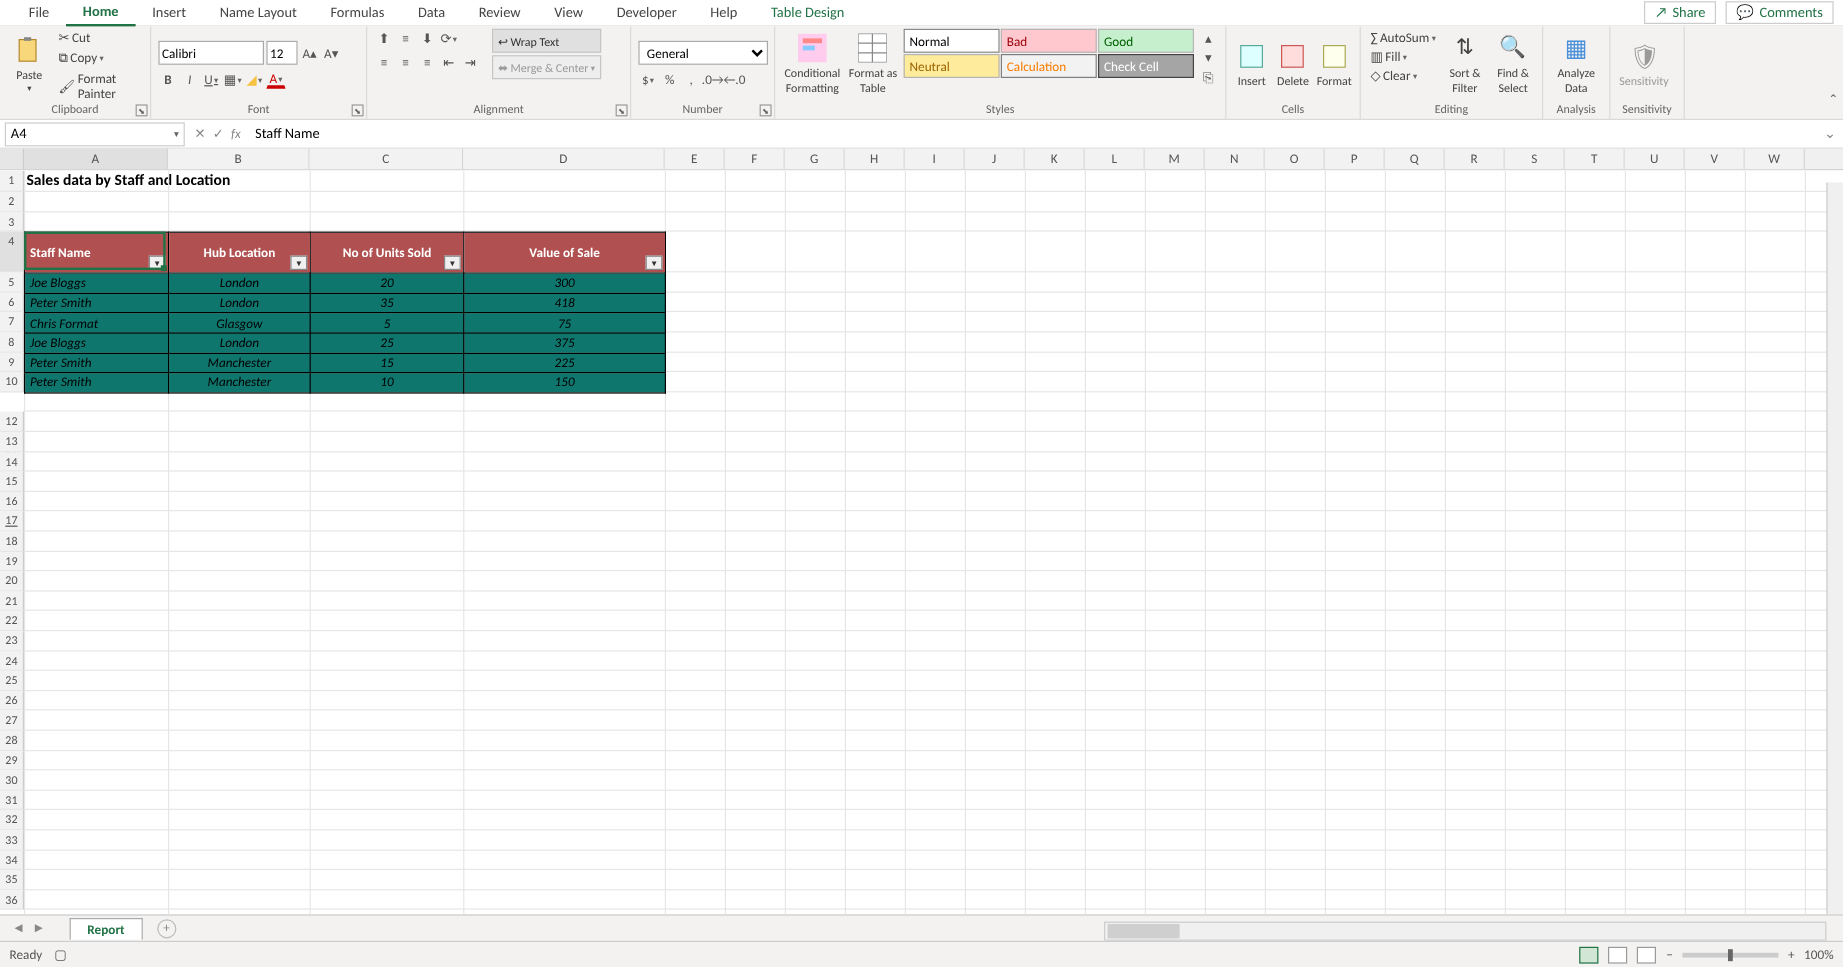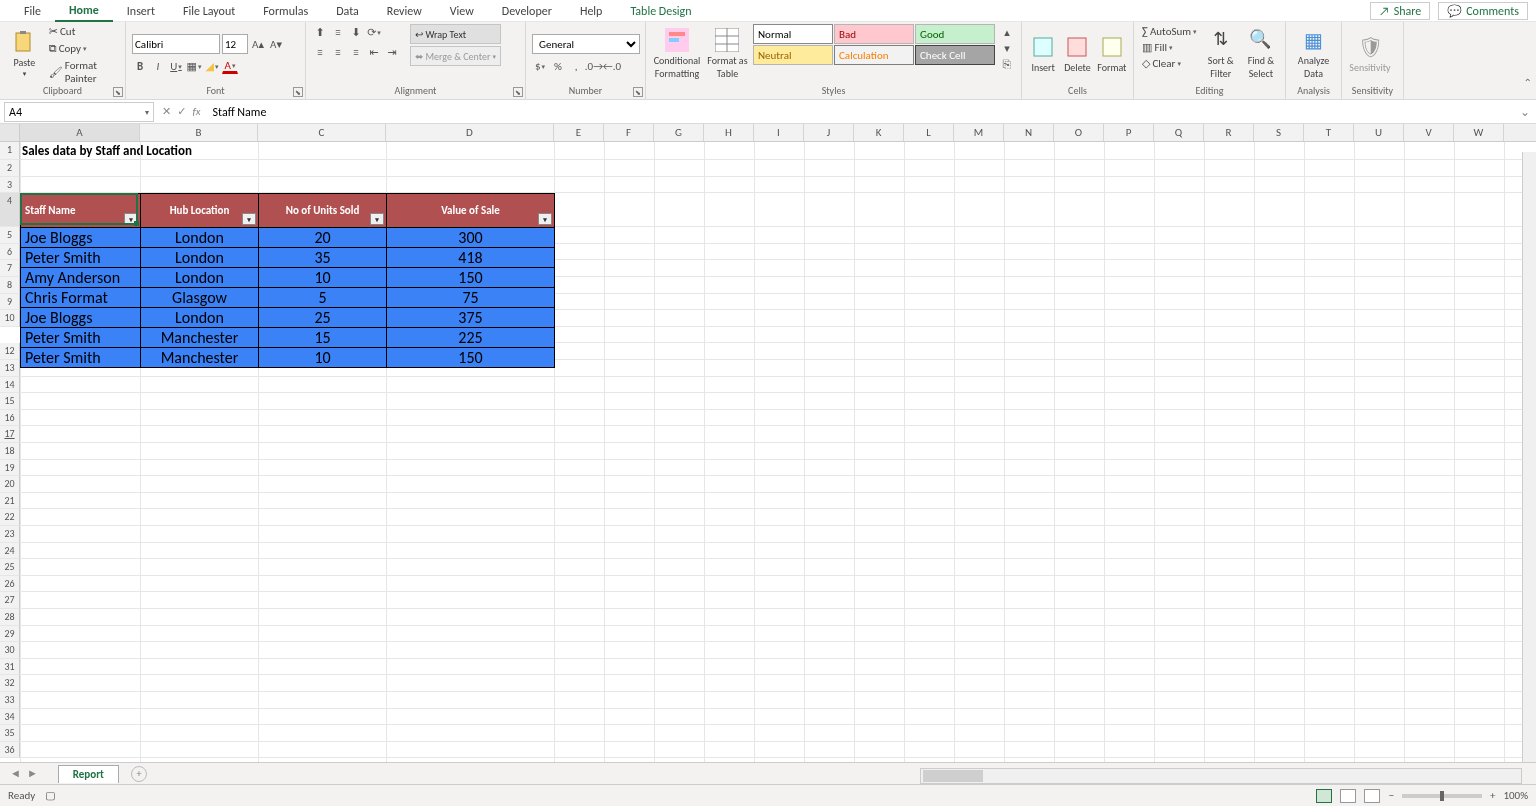--- a/index.html
+++ b/index.html
@@ -65,21 +65,21 @@
 .grid-area .rhdr.active { background:#e0e0e0; }
 .cell-lines-v { position:absolute; top:0;bottom:0; border-right:1px solid #e6e6e6; }
 .cell-lines-h { position:absolute; left:20px; right:0; border-bottom:1px solid #e6e6e6; }
 
 .title-cell { position:absolute; left:22px; top:0; font-weight:700; font-size:13px; color:#000; line-height:18px; }
 
 
 .data-table { position:absolute; left:20px; border-collapse:collapse; font-size:12px; }
 .data-table th { background:#b15050; color:#fff; font-weight:700; border:1px solid #000; height:34px; position:relative; font-size:11px; }
 .data-table th.left { text-align:left; padding-left:4px; }
-.data-table td { border:1px solid #000; height:16.6px; padding:0 4px; background:#3b82f6; font-size:16px; }
+.data-table td { border:1px solid #000; height:16.6px; padding:0 4px; background:#0f766e; font-size:11px;font-style:italic; }
 .data-table td.c { text-align:center; }
 .filter-icon { position:absolute; right:2px; bottom:2px; width:14px; height:12px; background:#f0f0f0; border:1px solid #888; font-size:7px; display:flex; align-items:center; justify-content:center; color:#333; }
 
 .active-cell-ring { position:absolute; border:2px solid #217346; pointer-events:none; }
 .active-cell-ring::after { content:""; position:absolute; right:-3px; bottom:-3px; width:5px;height:5px; background:#217346; }
 
 
 .sheet-bar { position:absolute; bottom:22px; left:0; right:0; height:22px; background:#f3f2f1; border-top:1px solid #ccc; display:flex; align-items:center; font-size:11px; }
 .sheet-nav { display:flex; gap:6px; padding:0 10px; color:#888; }
 .sheet-tab { background:#fff; border:1px solid #aaa; border-bottom:none; padding:2px 14px; font-size:11px; color:#217346; font-weight:600; margin-left:10px; cursor:pointer; }
@@ -97,21 +97,21 @@
 
 .vscroll { position:absolute; right:0; top:152px; bottom:44px; width:14px; background:#f0f0f0; border-left:1px solid #ccc; }
 </style>
 </head>
 <body>
 
 <div class="tabs">
   <div class="tab">File</div>
   <div class="tab active">Home</div>
   <div class="tab">Insert</div>
-  <div class="tab">File Layout</div>
+  <div class="tab">Name Layout</div>
   <div class="tab">Formulas</div>
   <div class="tab">Data</div>
   <div class="tab">Review</div>
   <div class="tab">View</div>
   <div class="tab">Developer</div>
   <div class="tab">Help</div>
   <div class="tab green">Table Design</div>
   <div class="top-right">
     <div class="top-btn">
         <span>↗</span>
@@ -504,26 +504,20 @@
           <td class="c">20</td>
           <td class="c">300</td>
         </tr>
         <tr>
           <td>Peter Smith</td>
           <td class="c">London</td>
           <td class="c">35</td>
           <td class="c">418</td>
         </tr>
         <tr>
-          <td>Amy Anderson</td>
-          <td class="c">London</td>
-          <td class="c">10</td>
-          <td class="c">150</td>
-        </tr>
-        <tr>
           <td>Chris Format</td>
           <td class="c">Glasgow</td>
           <td class="c">5</td>
           <td class="c">75</td>
         </tr>
         <tr>
           <td>Joe Bloggs</td>
           <td class="c">London</td>
           <td class="c">25</td>
           <td class="c">375</td>

